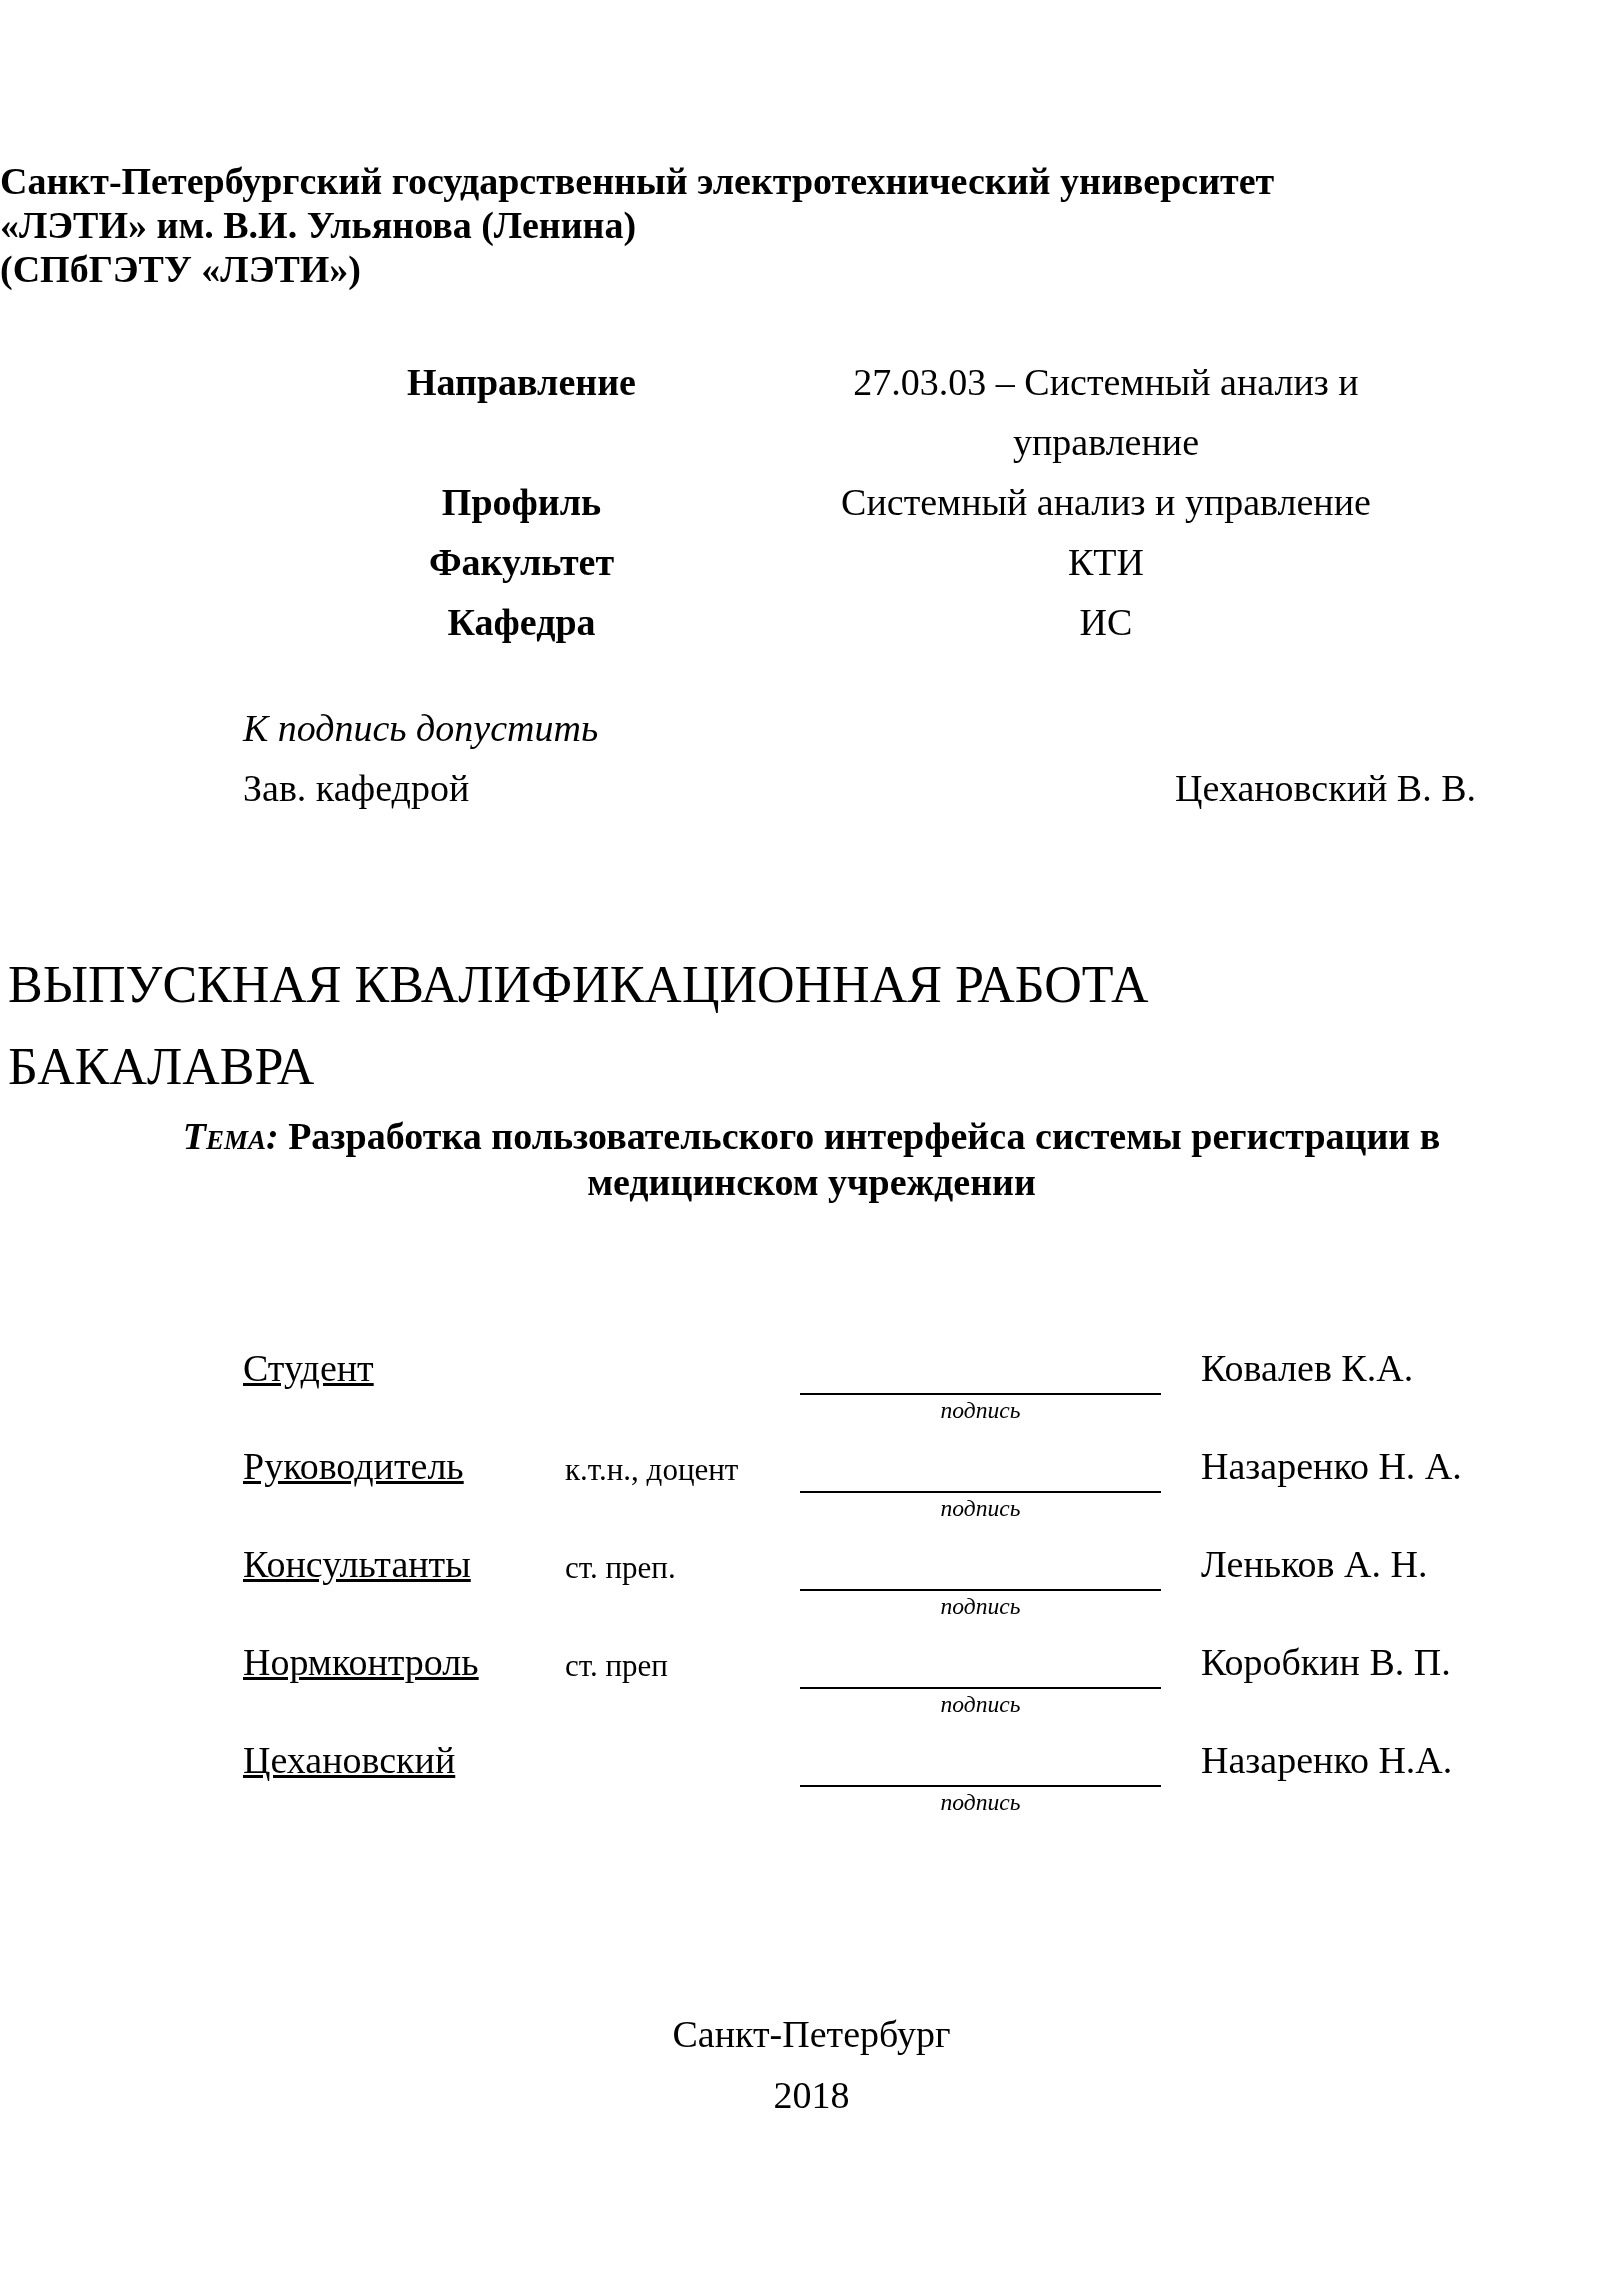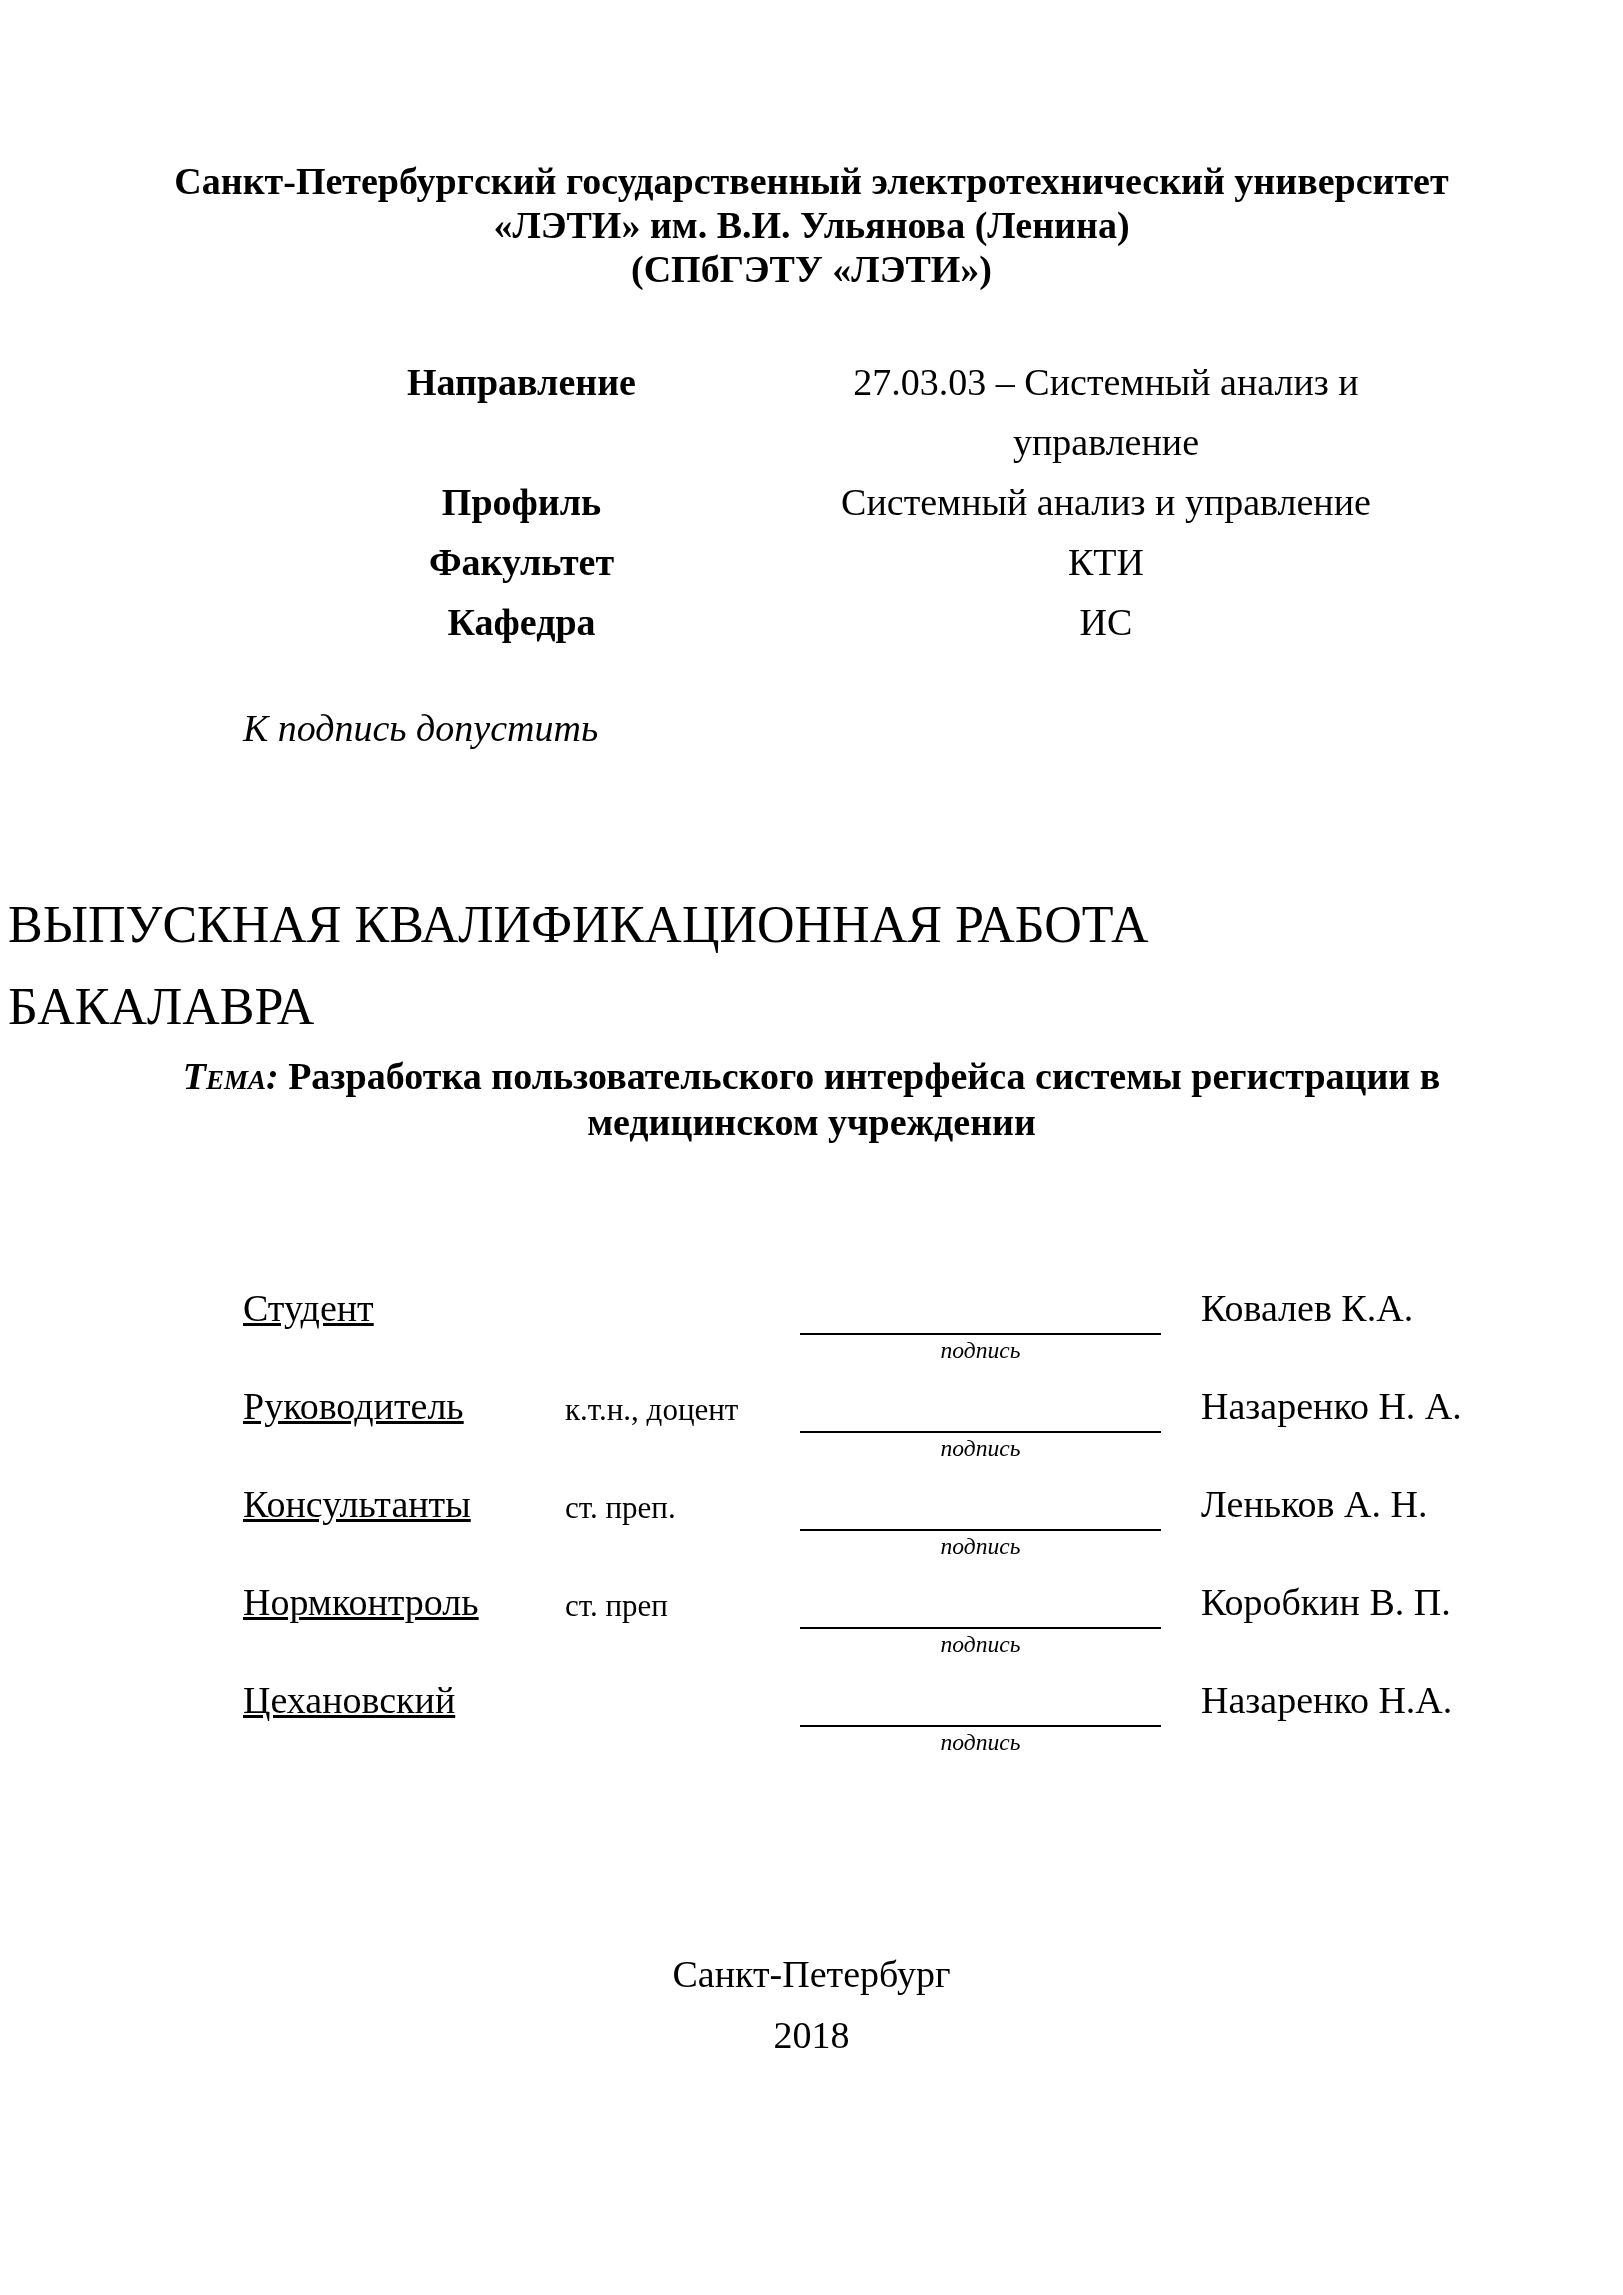--- a/index.html
+++ b/index.html
@@ -10,21 +10,21 @@
     height: 2295px;
     background: #ffffff;
     color: #000000;
     font-family: "Liberation Serif", serif;
     overflow: hidden;
     padding-top: 159px;
   }
 
   
   .uni-header {
-    text-align: center;
+    text-align: left;
     font-weight: bold;
     font-size: 38px;
     line-height: 44px;
   }
 
   
   .info-block {
     margin-left: 243px;
     width: 1233px;
     margin-top: 61px;
@@ -138,20 +138,24 @@
       <div class="info-value">КТИ</div>
     </div>
     <div class="info-row">
       <div class="info-label">Кафедра</div>
       <div class="info-value">ИС</div>
     </div>
   </div>
 
   <div class="admission-block">
     <div class="admission-phrase">К подпись допустить</div>
+    <div class="admission-row">
+      <span>Зав. кафедрой</span>
+      <span>Цехановский В. В.</span>
+    </div>
   </div>
 
   <div class="main-title">
     <div>ВЫПУСКНАЯ КВАЛИФИКАЦИОННАЯ РАБОТА</div>
     <div>БАКАЛАВРА</div>
   </div>
 
   <div class="theme">
     <span class="theme-label">Тема:</span><span> Разработка пользовательского интерфейса системы регистрации в медицинском учреждении</span>
   </div>

